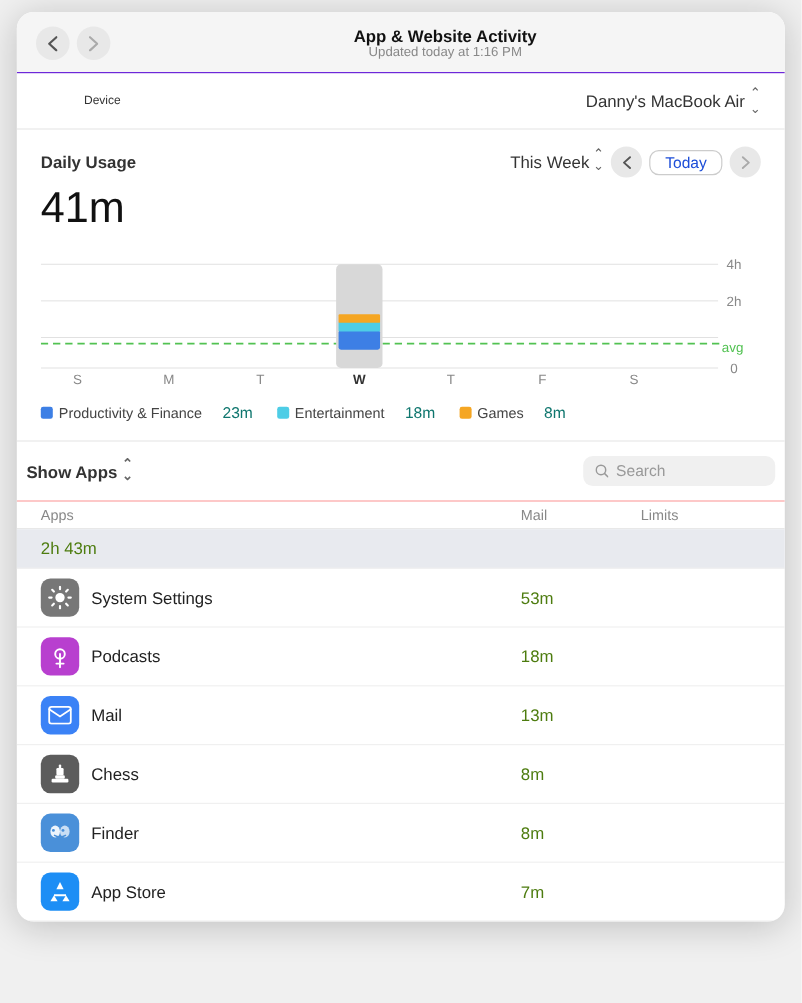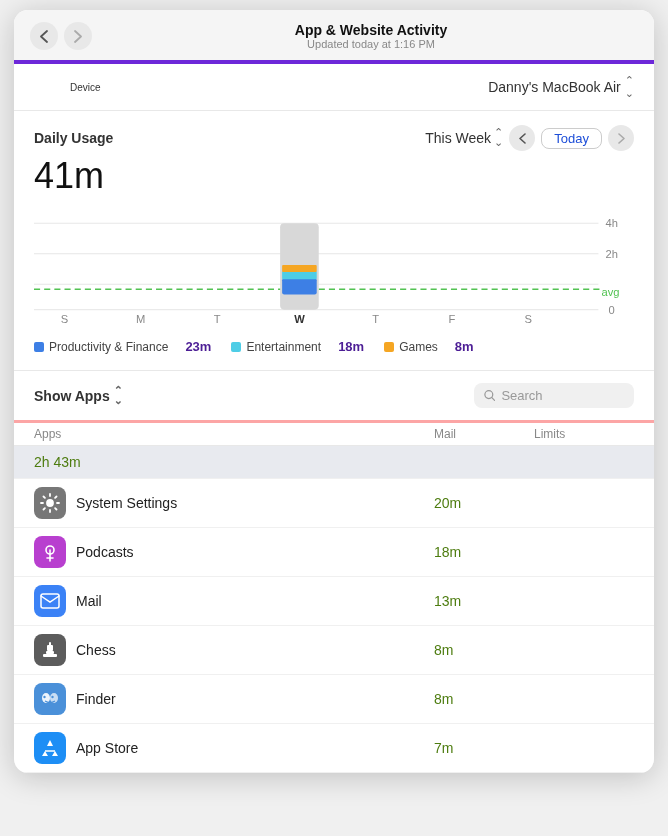--- a/index.html
+++ b/index.html
@@ -16,21 +16,21 @@
     .window {
       background: #ffffff;
       border-radius: 14px;
       width: 640px;
       box-shadow: 0 4px 30px rgba(0,0,0,0.2);
       overflow: hidden;
     }
     
     .titlebar {
       background: #f5f5f5;
-      border-bottom: 4px solid #6d28d9;
+      border-bottom: 1px solid #6d28d9;
       padding: 12px 16px 10px;
       display: flex;
       align-items: center;
       gap: 12px;
     }
     .nav-buttons {
       display: flex;
       gap: 6px;
     }
     .nav-btn {
@@ -148,29 +148,29 @@
       display: flex; flex-direction: row; gap: 2px;
     }
     .legend-label-row {
       display: flex; align-items: center; gap: 5px;
     }
     .legend-dot {
       width: 10px; height: 10px;
       border-radius: 2px;
     }
     .legend-name { font-size: 12px; color: #444; }
-    .legend-time { font-size: 13px; font-weight: 700; color: #4c1d95; padding-left: 15px; }
+    .legend-time { font-size: 13px; font-weight: 400; color: #0f766e; padding-left: 15px; }
     
     .apps-section { padding: 0; }
     .apps-toolbar {
       display: flex;
       align-items: center;
       justify-content: space-between;
-      padding: 12px 20px;
-      border-bottom: 3px solid #fca5a5;
+      padding: 12px 8px;
+      border-bottom: 1px solid #fca5a5;
     }
     .show-apps-btn {
       display: flex; align-items: center; gap: 4px;
       background: none; border: none;
       font-size: 14px; font-weight: 600; color: #333; cursor: pointer;
     }
     .search-box {
       display: flex; align-items: center; gap: 6px;
       background: #f0f0f0;
       border-radius: 8px;
@@ -365,21 +365,21 @@
     <div class="app-cell">
       <div class="app-icon" style="background:#777777;">
         <svg width="20" height="20" viewBox="0 0 20 20" fill="none">
     <circle cx="10" cy="10" r="3" fill="white"></circle>
     <path d="M10 1v2M10 17v2M1 10h2M17 10h2M3.5 3.5l1.4 1.4M15.1 15.1l1.4 1.4M3.5 16.5l1.4-1.4M15.1 4.9l1.4-1.4" stroke="white" stroke-width="1.8" stroke-linecap="round"></path>
     <circle cx="10" cy="10" r="3" stroke="white" stroke-width="1.8" fill="none"></circle>
   </svg>
       </div>
       <span class="app-name">System Settings</span>
     </div>
-    <span class="app-time">20m</span>
+    <span class="app-time">53m</span>
     <span class="app-limits"></span>
   </div>
         <div class="table-row">
     <div class="app-cell">
       <div class="app-icon" style="background:#b83fcf;">
         <svg width="20" height="20" viewBox="0 0 20 20" fill="none">
     <circle cx="10" cy="8" r="4" stroke="white" stroke-width="1.6" fill="none"></circle>
     <line x1="10" y1="8" x2="10" y2="19" stroke="white" stroke-width="1.6" stroke-linecap="round"></line>
     <line x1="7" y1="16" x2="13" y2="16" stroke="white" stroke-width="1.6" stroke-linecap="round"></line>
   </svg>

